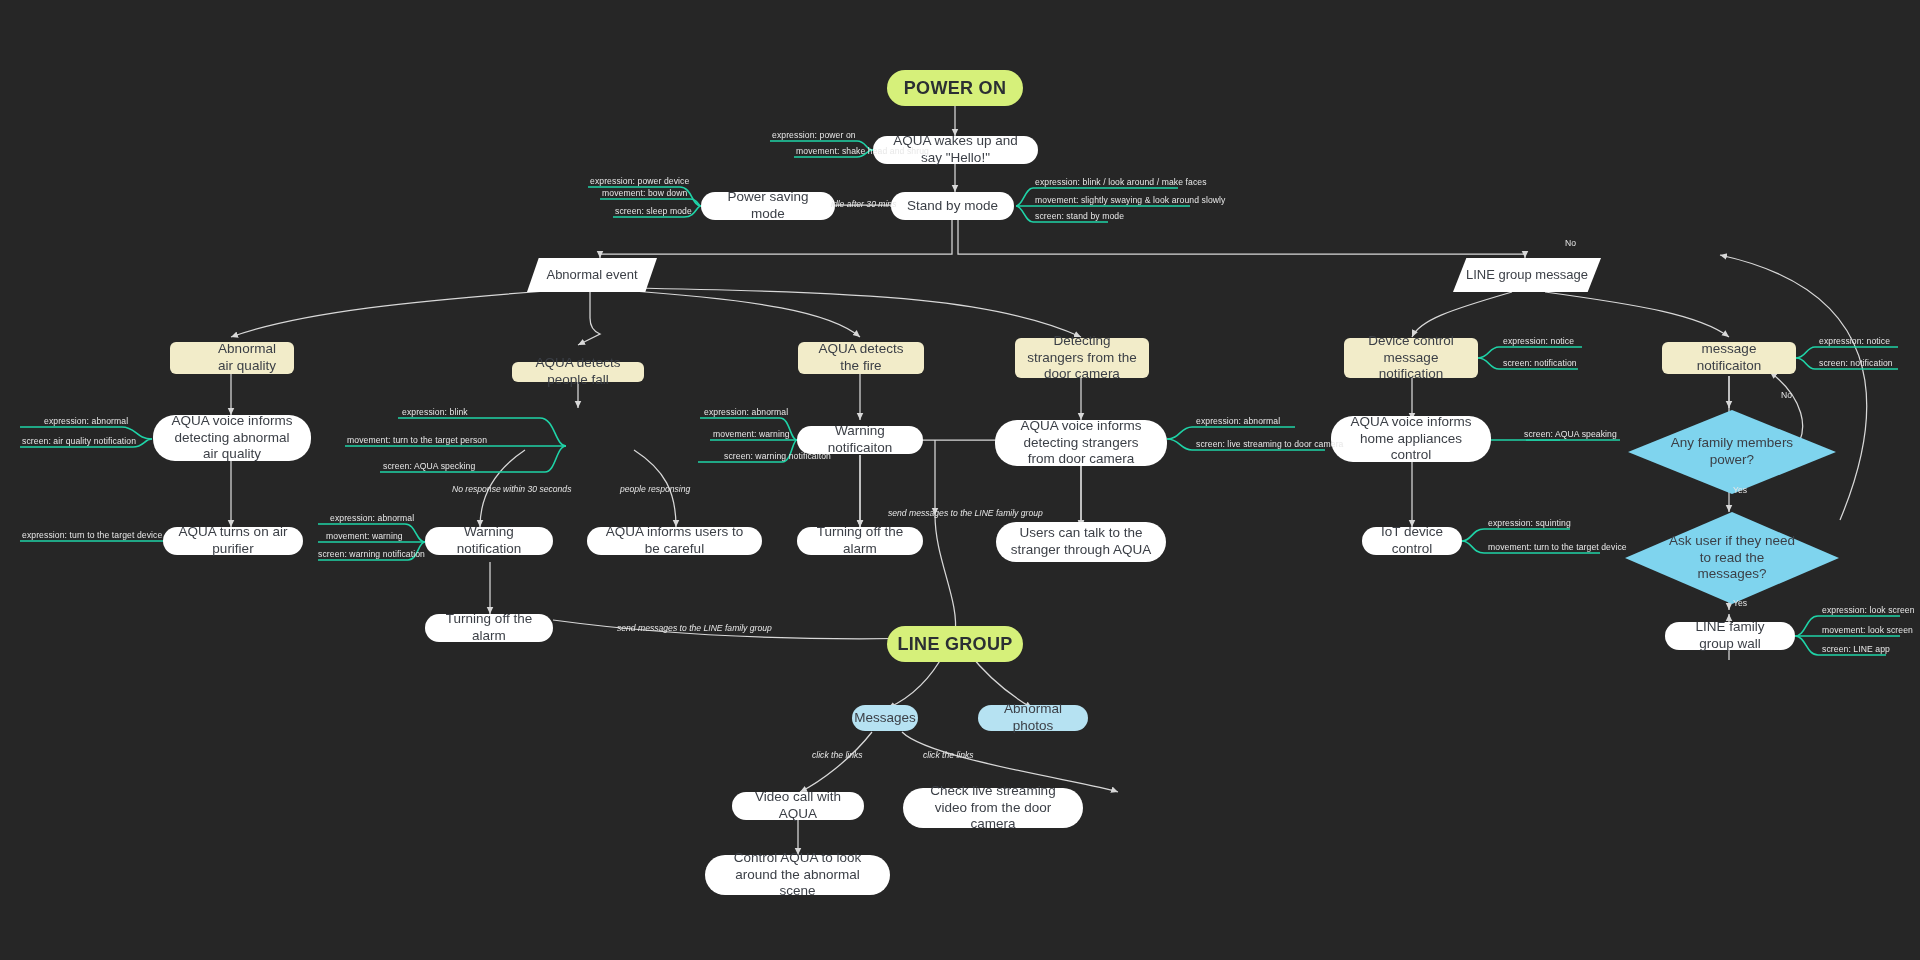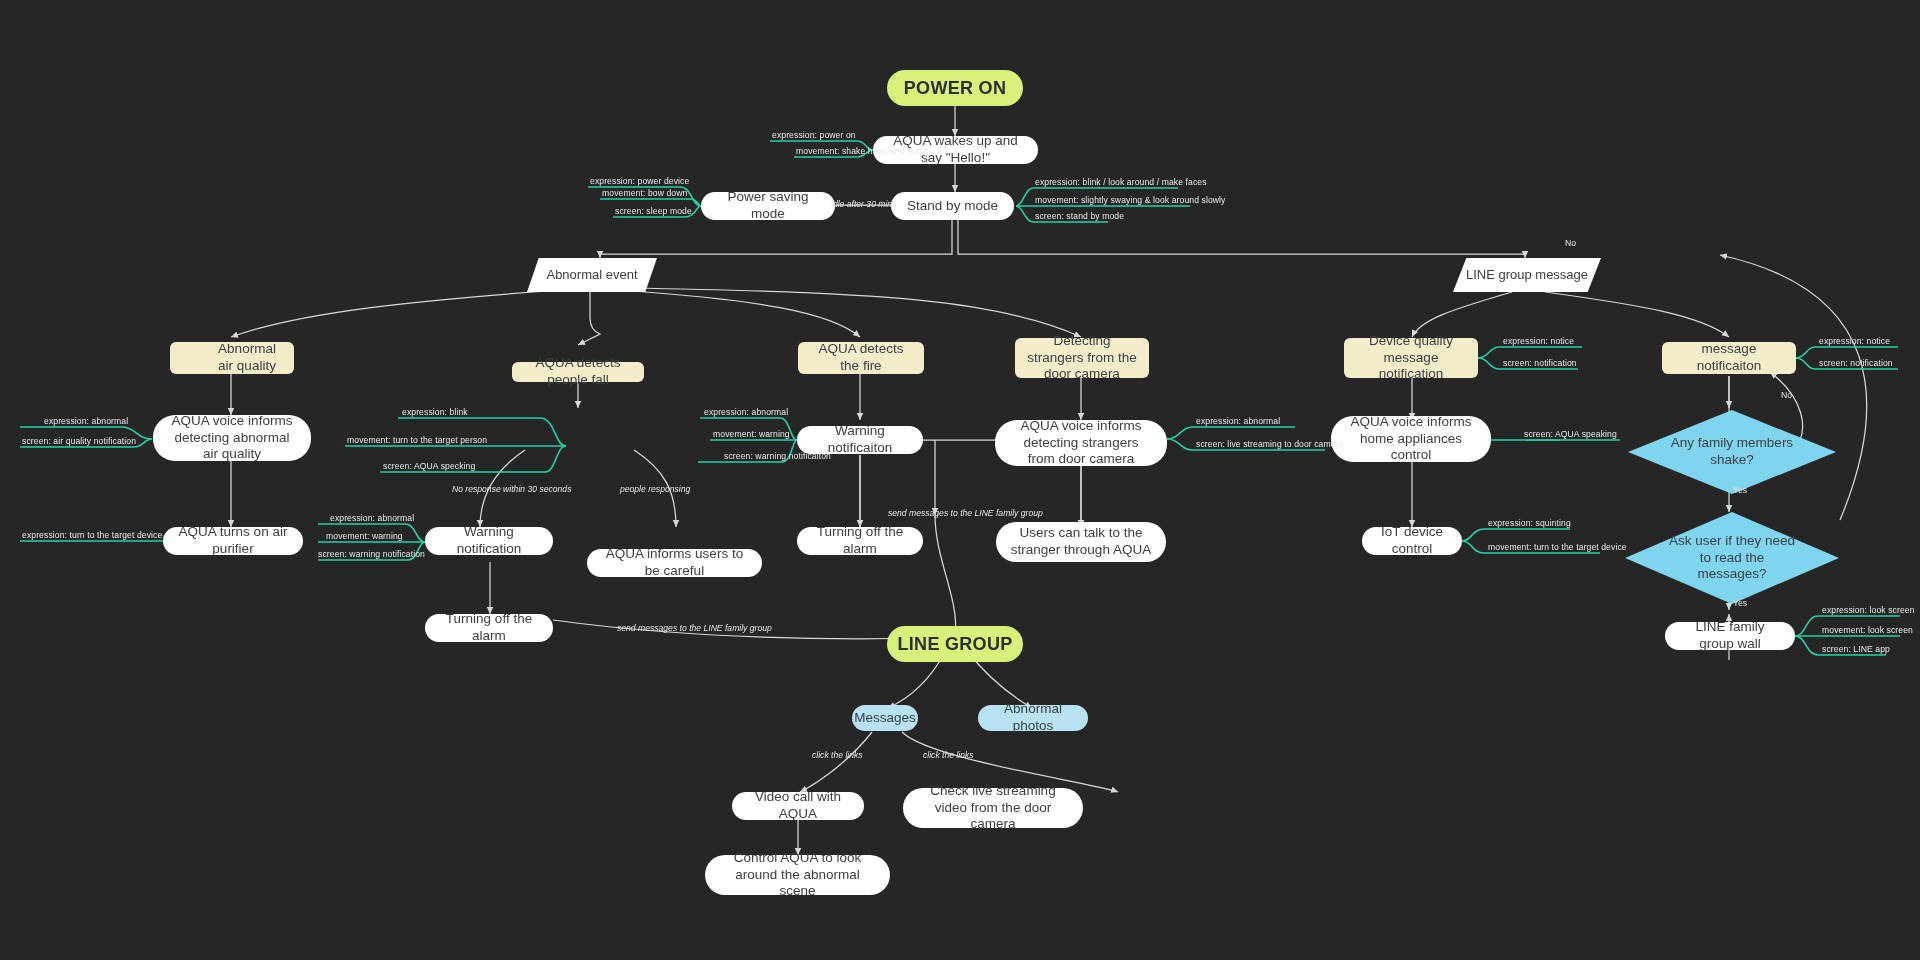--- a/index.html
+++ b/index.html
@@ -137,43 +137,43 @@
   </div>
 
   <div class="node cream" style="left:170px;top:342px;width:124px;height:32px;padding-left:42px;">Abnormal air quality</div>
 
   <div class="node cream" style="left:512px;top:362px;width:132px;height:20px;">AQUA detects people fall</div>
 
   <div class="node cream" style="left:798px;top:342px;width:126px;height:32px;">AQUA detects the fire</div>
 
   <div class="node cream" style="left:1015px;top:338px;width:134px;height:40px;">Detecting strangers from the door camera</div>
 
-  <div class="node cream" style="left:1344px;top:338px;width:134px;height:40px;">Device quality message notification</div>
+  <div class="node cream" style="left:1344px;top:338px;width:134px;height:40px;">Device control message notification</div>
 
   <div class="node cream" style="left:1662px;top:342px;width:134px;height:32px;">message notificaiton</div>
 
   <div class="node pill" style="left:153px;top:415px;width:158px;height:46px;">AQUA voice informs detecting abnormal air quality</div>
 
 
   <div class="node pill" style="left:797px;top:426px;width:126px;height:28px;">Warning notificaiton</div>
 
   <div class="node pill" style="left:995px;top:420px;width:172px;height:46px;">AQUA voice informs detecting strangers from door camera</div>
 
   <div class="node pill" style="left:1331px;top:416px;width:160px;height:46px;">AQUA voice informs home appliances control</div>
 
   <div class="node diamond" style="left:1628px;top:410px;width:208px;height:84px;">
     <div class="dshape"></div>
-    <div class="dtxt">Any family members shake?</div>
+    <div class="dtxt">Any family members power?</div>
   </div>
 
   <div class="node pill" style="left:163px;top:527px;width:140px;height:28px;">AQUA turns on air purifier</div>
 
   <div class="node pill" style="left:425px;top:527px;width:128px;height:28px;">Warning notification</div>
 
-  <div class="node pill" style="left:587px;top:549px;width:175px;height:28px;">AQUA informs users to be careful</div>
+  <div class="node pill" style="left:587px;top:527px;width:175px;height:28px;">AQUA informs users to be careful</div>
 
   <div class="node pill" style="left:797px;top:527px;width:126px;height:28px;">Turning off the alarm</div>
 
   <div class="node pill" style="left:996px;top:522px;width:170px;height:40px;">Users can talk to the stranger through AQUA</div>
 
   <div class="node pill" style="left:1362px;top:527px;width:100px;height:28px;">IoT device control</div>
 
   <div class="node diamond" style="left:1625px;top:512px;width:214px;height:92px;">
     <div class="dshape"></div>
     <div class="dtxt">Ask user if they need to read the messages?</div>

